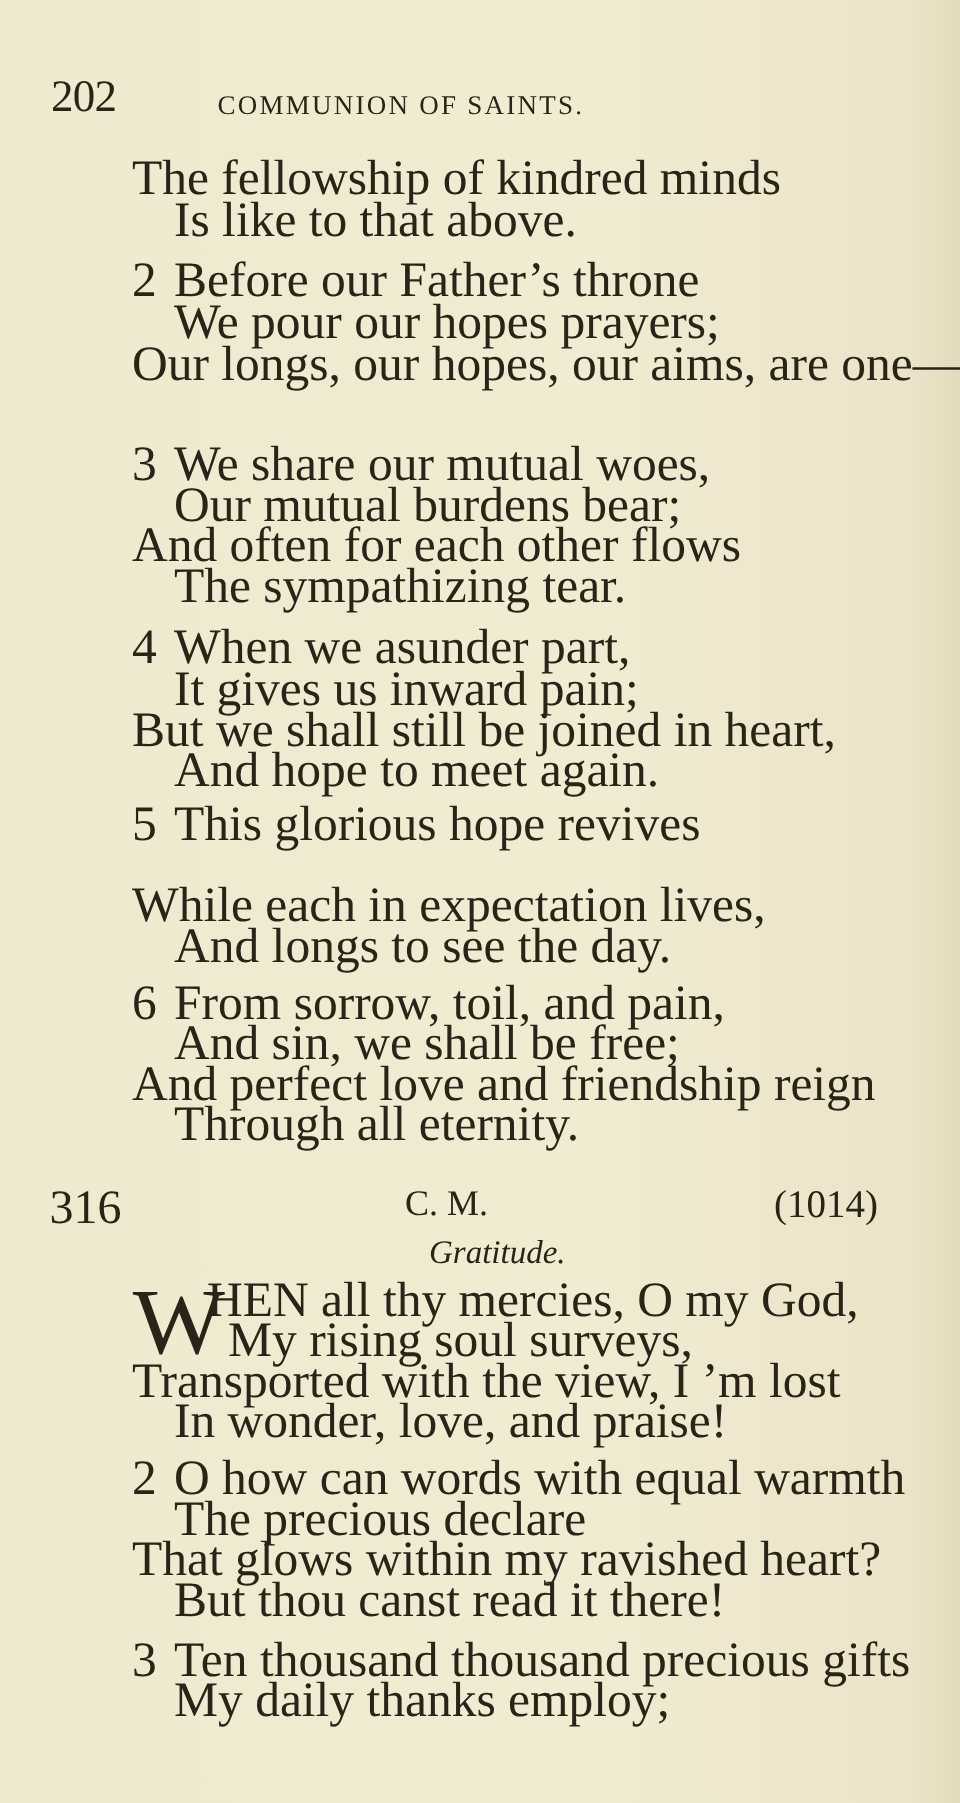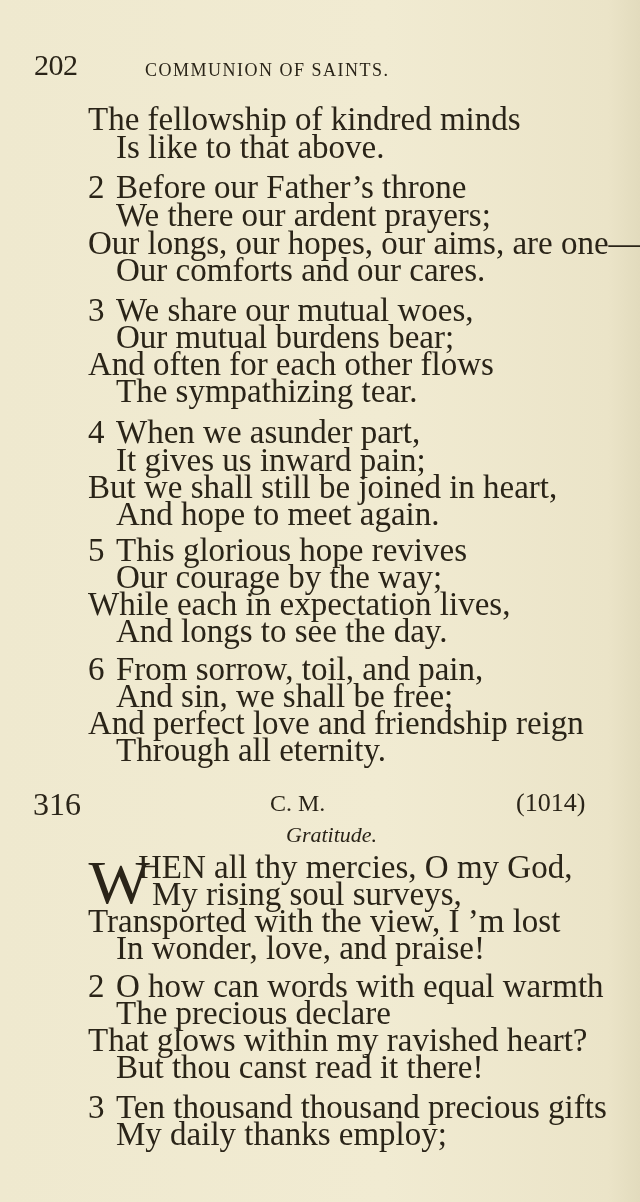--- a/index.html
+++ b/index.html
@@ -33,36 +33,34 @@
 <div class="page">
   <div class="header">
     <span class="page-num">202</span>
     <span class="running-head">COMMUNION OF SAINTS.</span>
   </div>
 
   <div class="line l0" style="top:105px">The fellowship of kindred minds</div>
   <div class="line l1" style="top:133px">Is like to that above.</div>
 
   <div class="line l0" style="top:173px"><span class="num">2</span><span>Before our Father’s throne</span></div>
-  <div class="line l1" style="top:201px">We there our ardent prayers;</div>
+  <div class="line l1" style="top:201px">We pour our hopes prayers;</div>
   <div class="line l0" style="top:229px">Our longs, our hopes, our aims, are one—</div>
-  <div class="line l1" style="top:256px">Our comforts and our cares.</div>
 
   <div class="line l0" style="top:296px"><span class="num">3</span><span>We share our mutual woes,</span></div>
   <div class="line l1" style="top:323px">Our mutual burdens bear;</div>
   <div class="line l0" style="top:350px">And often for each other flows</div>
   <div class="line l1" style="top:377px">The sympathizing tear.</div>
 
   <div class="line l0" style="top:418px"><span class="num">4</span><span>When we asunder part,</span></div>
   <div class="line l1" style="top:446px">It gives us inward pain;</div>
   <div class="line l0" style="top:473px">But we shall still be joined in heart,</div>
   <div class="line l1" style="top:500px">And hope to meet again.</div>
 
   <div class="line l0" style="top:536px"><span class="num">5</span><span>This glorious hope revives</span></div>
-  <div class="line l1" style="top:563px">Our courage by the way;</div>
   <div class="line l0" style="top:590px">While each in expectation lives,</div>
   <div class="line l1" style="top:617px">And longs to see the day.</div>
 
   <div class="line l0" style="top:655px"><span class="num">6</span><span>From sorrow, toil, and pain,</span></div>
   <div class="line l1" style="top:682px">And sin, we shall be free;</div>
   <div class="line l0" style="top:709px">And perfect love and friendship reign</div>
   <div class="line l1" style="top:736px">Through all eternity.</div>
 
   <div class="hymn-num">316</div>
   <div class="meter">C. M.</div>

